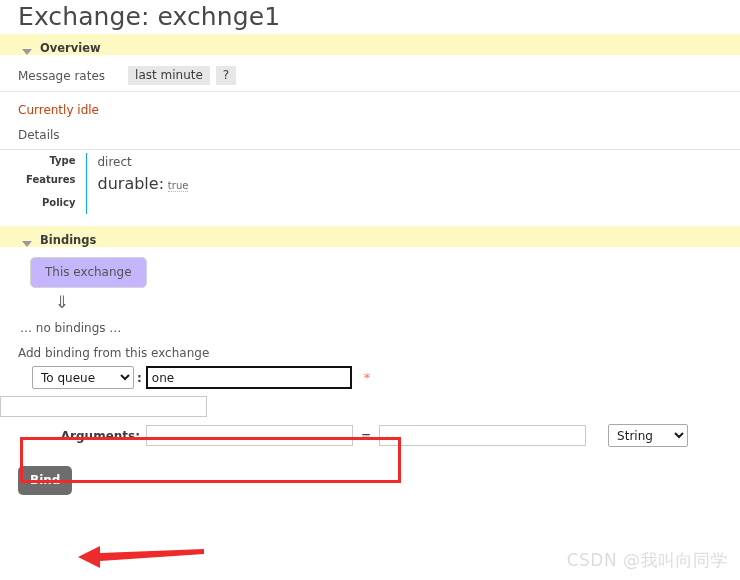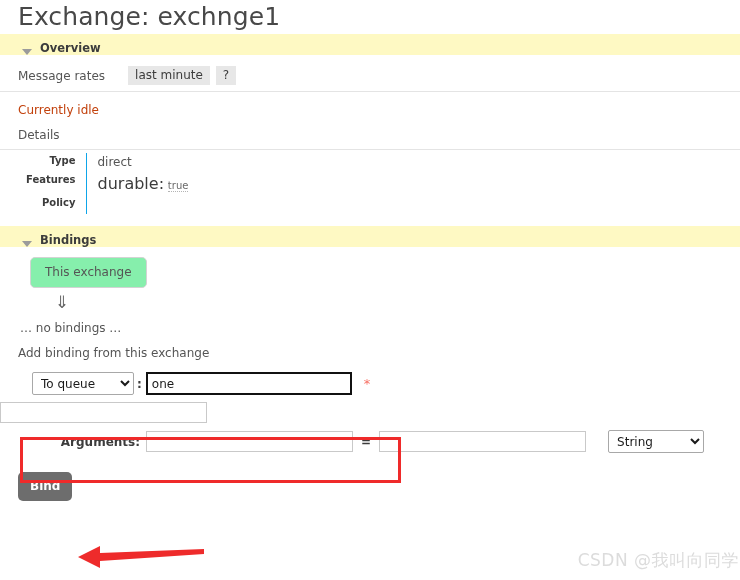--- a/index.html
+++ b/index.html
@@ -116,21 +116,21 @@
     color: #6a6a6a;
     border-bottom: 1px dotted #b4b4b4;
   }
 
   
   .bindings-body { padding: 10px 0 0 30px; }
   .exch-box {
     display: inline-block;
     border: 1px solid #d3d3d3;
     border-radius: 5px;
-    background: #86efac;
+    background: #c4b5fd;
     padding: 7px 14px 8px 14px;
     font-size: 12px;
     color: #555;
     line-height: 14px;
   }
   .down-arrow {
     font-size: 17px;
     color: #666;
     line-height: 16px;
     margin: 6px 0 0 22px;
@@ -145,21 +145,21 @@
     margin-left: -10px;
   }
 
   
   .form-head {
     padding: 11px 0 0 18px;
     font-size: 12px;
     color: #555;
   }
   .form-wrap {
-    margin-top: 11px;
+    margin-top: 5px;
     position: relative;
   }
   .frow {
     display: flex;
     align-items: center;
     height: 25px;
     margin-bottom: 4px;
   }
   .frow .flabel {
     width: 146px;
@@ -200,21 +200,21 @@
   }
   input.w206 { width: 207px; }
   .req-star {
     color: #f77064;
     font-size: 13px;
     margin-left: 12px;
     line-height: 10px;
     align-self: center;
   }
   .eq { font-size: 12px; color: #3c3c3c; padding: 0 8px; font-weight: bold; }
-  .sel-type { width: 96px; }
+  .sel-type { width: 80px; }
 
   .bind-btn {
     margin: 14px 0 0 18px;
     background: #6d6d6d;
     color: #ffffff;
     border: none;
     border-radius: 5px;
     font-family: "DejaVu Sans", "Liberation Sans", sans-serif;
     font-size: 12px;
     font-weight: bold;
@@ -237,21 +237,21 @@
     position: absolute;
     left: 78px;
     top: 542px;
     width: 126px;
     height: 30px;
     pointer-events: none;
   }
 
   .watermark {
     position: absolute;
-    right: 1px;
+    right: 12px;
     bottom: 8px;
     font-size: 17px;
     color: #dcdcdc;
     letter-spacing: 0.5px;
     font-family: "DejaVu Sans", sans-serif;
   }
 </style>
 </head>
 <body>
 

